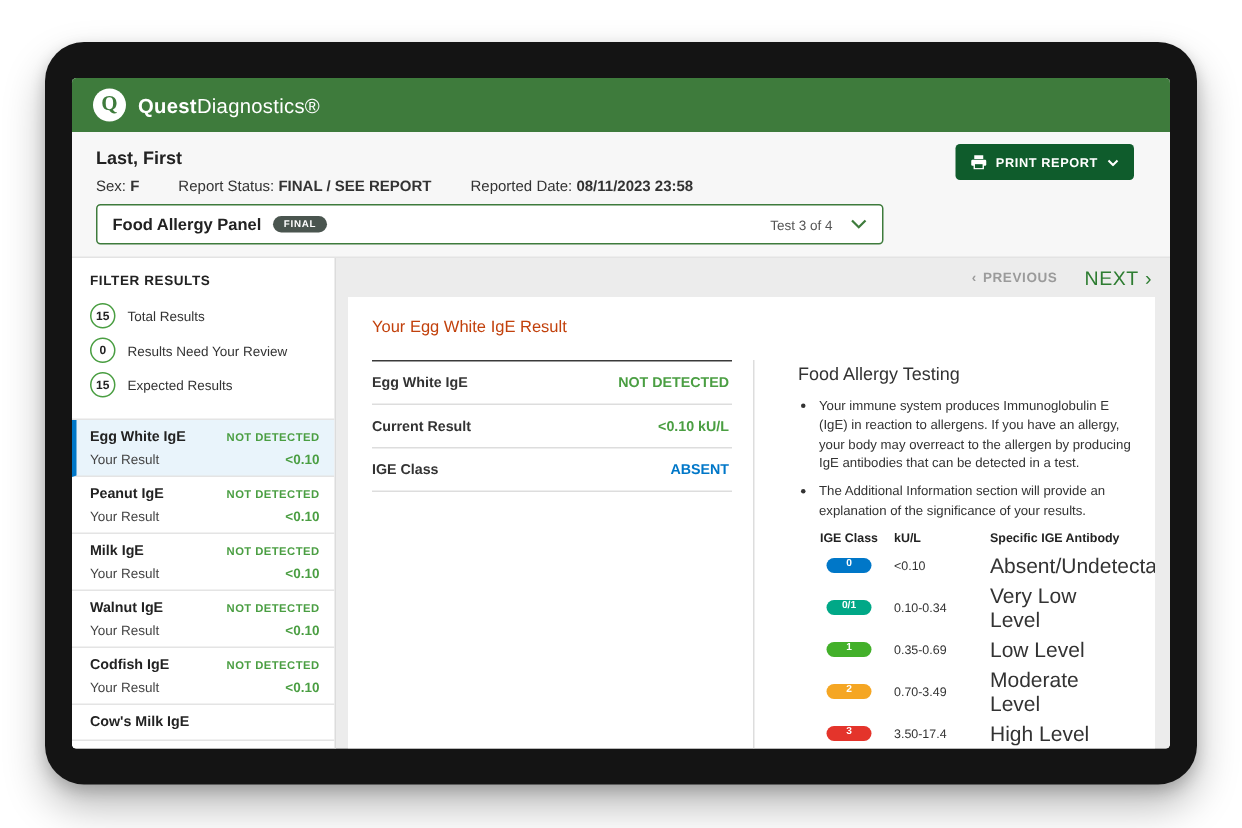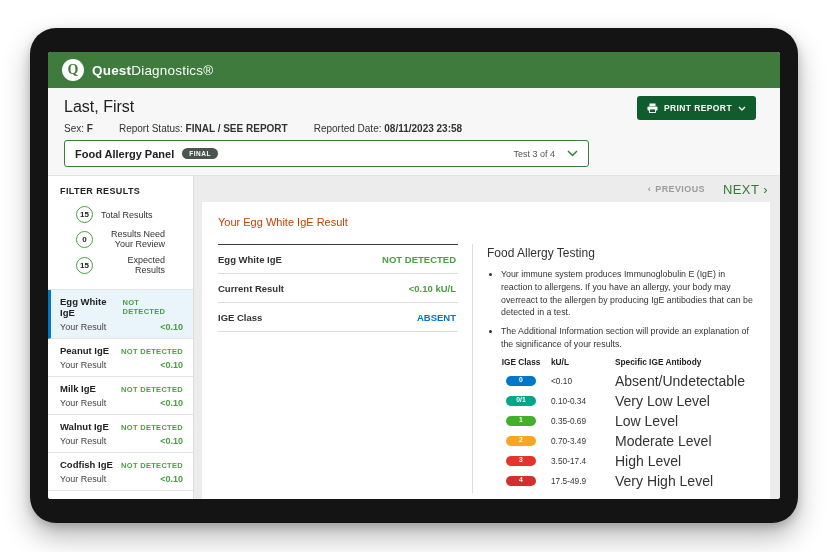--- a/index.html
+++ b/index.html
@@ -14,45 +14,45 @@
 
   
   .topbar { height:36px; background:#3e7b3c; display:flex; align-items:center; padding:0 14px; flex-shrink:0; }
   .logo-circle { width:22px; height:22px; background:#fff; border-radius:50%; display:flex; align-items:center; justify-content:center;
     color:#3e7b3c; font-weight:bold; font-size:14px; font-family:"Liberation Serif","DejaVu Serif",serif; }
   .logo-text { color:#fff; margin-left:8px; font-size:13.5px; letter-spacing:.2px; }
   .logo-text .b { font-weight:bold; }
 
   
   .phead { background:#f7f7f7; padding:10px 16px 8px 16px; flex-shrink:0; position:relative; border-bottom:1px solid #e3e3e3; }
-  .pname { font-size:16px; font-weight:normal; color:#222; }
+  .pname { font-size:12px; font-weight:bold; color:#222; }
   .print-btn { position:absolute; right:24px; top:8px; background:#0f5c2c; color:#fff; border:none; border-radius:3px;
     height:24px; padding:0 10px; font-size:8.5px; font-weight:bold; letter-spacing:.4px; display:flex; align-items:center; gap:6px; cursor:pointer;
     font-family:inherit; }
   .pinfo { margin-top:7px; font-size:10px; color:#333; display:flex; gap:26px; }
   .pinfo .lbl { color:#333; }
   .pinfo .val { font-weight:bold; }
   .avail { margin-top:9px; font-size:11px; font-weight:bold; color:#222; }
   .selector { margin-top:6px; width:75%; height:27px; border:1px solid #3e7b3c; border-radius:3px; background:#fff;
     display:flex; align-items:center; padding:0 10px; cursor:pointer; }
   .selector .tname { font-size:11px; font-weight:bold; color:#222; }
   .badge-final { margin-left:8px; background:#4a554f; color:#fff; font-size:6.5px; font-weight:bold; letter-spacing:.5px;
     border-radius:7px; padding:2px 7px; }
   .sel-right { margin-left:auto; display:flex; align-items:center; gap:12px; }
   .sel-pos { font-size:9px; color:#555; }
   .chev { color:#3e7b3c; display:flex; align-items:center; }
 
   
   .content { flex:1; background:#ececec; display:flex; min-height:0; }
 
   
-  .sidebar { width:146px; background:#fff; border-right:1px solid #dcdcdc; flex-shrink:0; overflow:hidden; }
+  .sidebar { width:176px; background:#fff; border-right:1px solid #dcdcdc; flex-shrink:0; overflow:hidden; }
   .filter-title { font-size:9px; font-weight:bold; letter-spacing:.4px; color:#222; padding:10px 12px 4px 12px; }
   .stats { padding:0 12px 8px 12px; border-bottom:1px solid #e4e4e4; }
-  .stat { display:flex; align-items:center; gap:8px; margin:6px 16px; cursor:pointer;text-align:right; }
+  .stat { display:flex; align-items:center; gap:8px; margin:6px 0; cursor:pointer; }
   .stat-circle { width:17px; height:17px; border:1.5px solid #4a9e42; border-radius:50%; display:flex; align-items:center;
     justify-content:center; font-size:8px; font-weight:bold; color:#222; flex-shrink:0; background:#fff; }
   .stat-label { font-size:9px; color:#333; }
   .rlist .item { padding:6px 10px 6px 12px; border-bottom:1px solid #e4e4e4; cursor:pointer; }
   .rlist .item.selected { background:#e9f4fb; border-left:3px solid #0077c8; padding-left:9px; }
   .ir1, .ir2 { display:flex; justify-content:space-between; align-items:baseline; }
   .iname { font-size:9.5px; font-weight:bold; color:#222; }
   .istatus { font-size:7.5px; font-weight:bold; color:#4a9e42; letter-spacing:.3px; }
   .ir2 { margin-top:4px; }
   .irlabel { font-size:9px; color:#444; }
@@ -69,21 +69,21 @@
   .card-body { display:flex; margin-top:16px; min-height:0; }
 
   .results-col { width:240px; flex-shrink:0; }
   .rtable { border-top:1px solid #3a3a3a; }
   .rrow { display:flex; justify-content:space-between; align-items:center; padding:9px 2px 8px 0; border-bottom:1px solid #ddd; }
   .rlabel { font-size:9.5px; font-weight:bold; color:#333; }
   .rval { font-size:9.5px; font-weight:bold; }
   .v-green { color:#4a9e42; }
   .v-blue { color:#0077c8; }
 
-  .info-col { flex:1; border-left:1px solid #ddd; margin-left:14px; padding-left:14px; min-width:0; }
+  .info-col { flex:1; border-left:1px solid #ddd; margin-left:14px; padding-left:29px; min-width:0; }
   .info-title { font-size:12px; color:#333; font-weight:500; margin:2px 0 8px 0; }
   .bullets { padding-left:14px; }
   .bullets li { font-size:8.8px; color:#333; line-height:1.45; margin-bottom:6px; }
   .interp-title { font-size:11px; font-weight:bold; color:#222; margin:14px 0 8px 0; }
   .itable { margin-left:10px; }
   .ithead, .itrow { display:grid; grid-template-columns:48px 58px 1fr; align-items:center; column-gap:6px; }
   .ithead { font-size:8.3px; font-weight:bold; color:#222; margin-bottom:6px; }
   .itrow { margin-bottom:4px; }
   .pill { width:30px; height:10px; border-radius:5px; color:#fff; font-size:6.8px; font-weight:bold;
     display:flex; align-items:center; justify-content:center; justify-self:center; line-height:1; }

